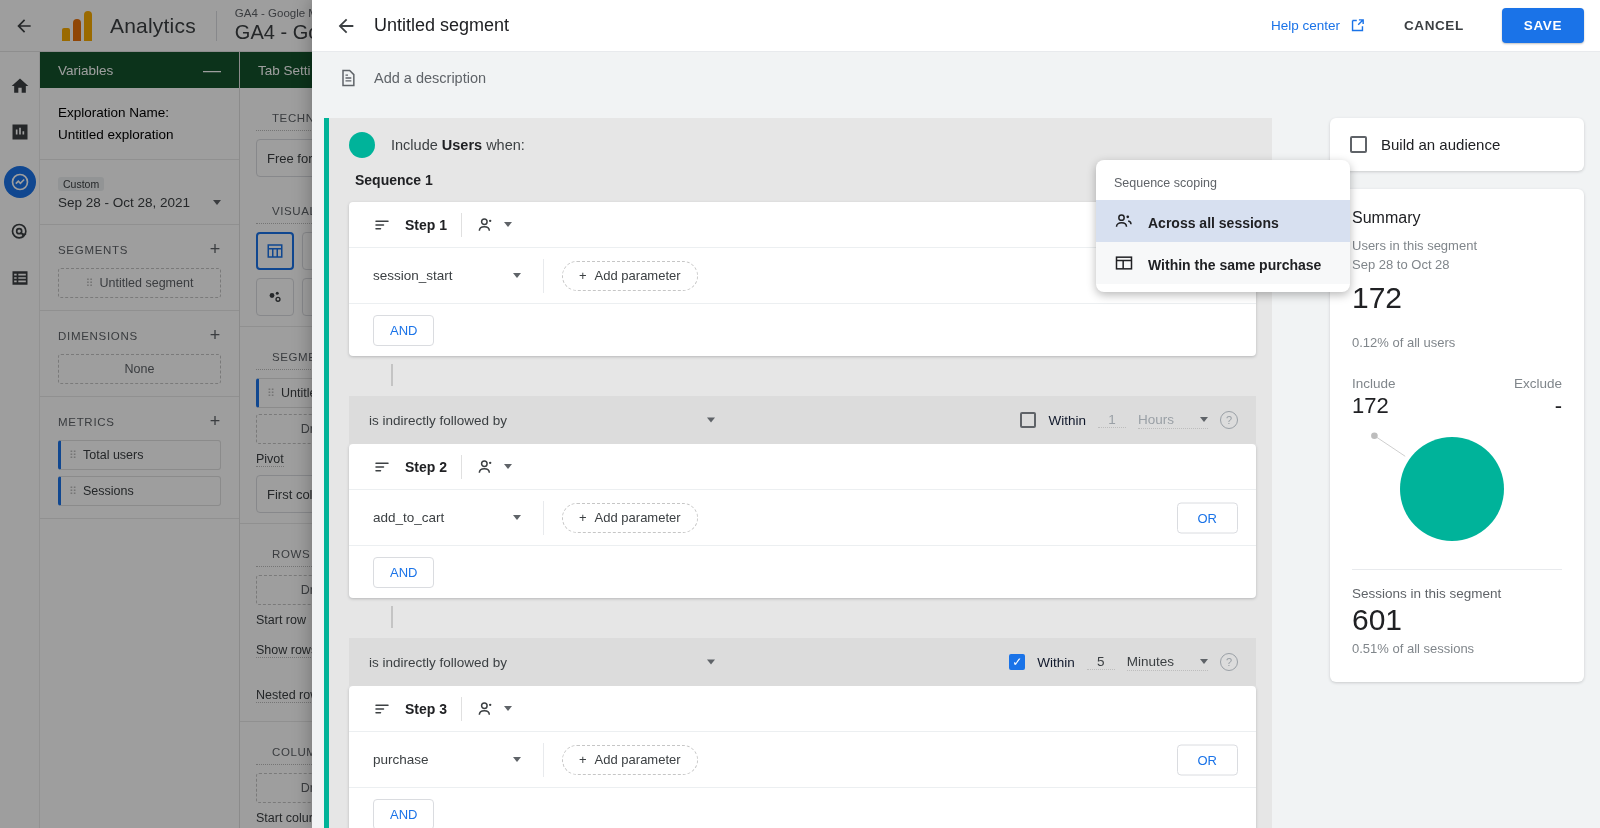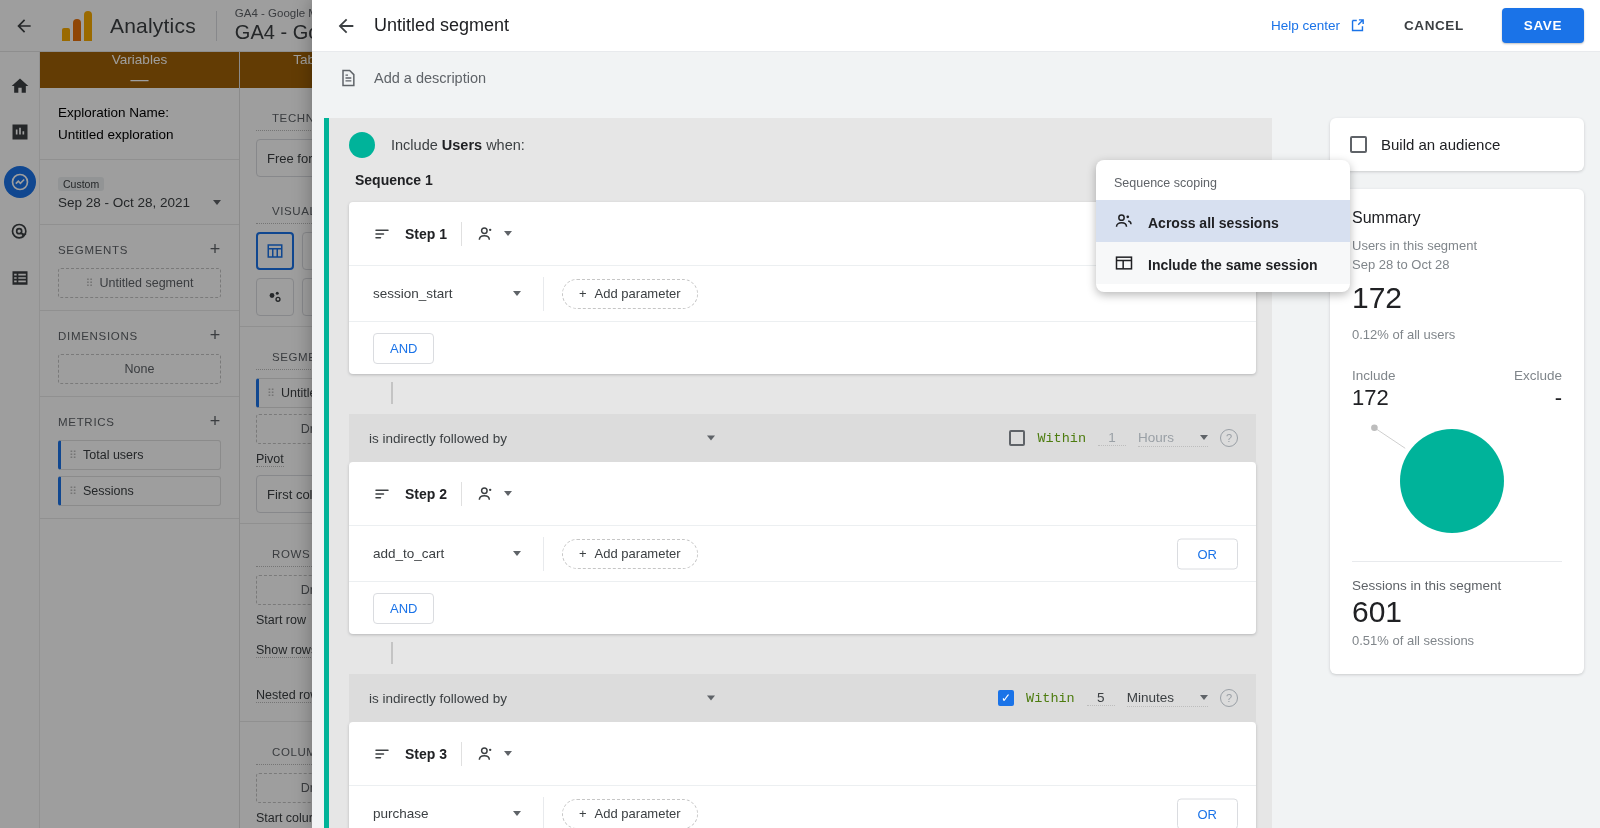--- a/index.html
+++ b/index.html
@@ -44,22 +44,22 @@
 
   .ga-panel-vars {
     position: absolute; top: 52px; left: 40px; width: 200px; bottom: 0;
     background: #fff; border-right: 1px solid #e0e0e0;
   }
   .ga-panel-tab {
     position: absolute; top: 52px; left: 240px; width: 160px; bottom: 0;
     background: #fff; border-right: 1px solid #e0e0e0;
   }
   .panel-head {
-    height: 36px; background: #a16207; color: #fff; display: flex; align-items: center;
-    padding: 0 18px; font-size: 13.5px; justify-content: space-between; flex-direction: column;
+    height: 36px; background: #14532d; color: #fff; display: flex; align-items: center;
+    padding: 0 18px; font-size: 13.5px; justify-content: space-between;
   }
   .panel-head .minus { font-size: 18px; line-height: 1; }
   .vars-block { padding: 14px 18px; border-bottom: 1px solid #e8e8e8; }
   .vars-block .lbl { font-size: 13.5px; color: #000000; line-height: 1.6; }
   .chip-custom {
     display:inline-block; font-size: 10.5px; color:#3c4043; background:#eceff1;
     border-radius: 3px; padding: 1px 5px; margin-bottom: 4px;
   }
   .row-sel { display:flex; align-items:center; justify-content: space-between; font-size: 13.5px; color:#3c4043;}
   .sec-title {
@@ -119,21 +119,21 @@
   .inc-row { display:flex; align-items:center; gap:16px; padding: 14px 0 0 20px;}
   .inc-dot { width:26px; height:26px; border-radius:50%; background:#00b39a; }
   .inc-text { font-size:14.5px; color:#3c4043; }
   .inc-text b { color:#202124; font-weight:bold;}
   .seq-label { font-size:14px; font-weight:bold; color:#202124; padding: 14px 0 0 26px;}
 
   .step-card {
     margin: 14px 16px 0 20px; background:#fff; border-radius:4px;
     box-shadow: 0 1px 3px rgba(60,64,67,.28); overflow:hidden;
   }
-  .step-head { height:64px; display:flex; align-items:center; padding-left:24px; gap:14px; border-bottom:1px solid #eceff1;}
+  .step-head { height:46px; display:flex; align-items:center; padding-left:24px; gap:14px; border-bottom:1px solid #eceff1;}
   .step-head .stname { font-size:14px; font-weight:bold; color:#202124; }
   .vdiv { width:1px; height:24px; background:#e0e0e0; }
   .step-scope { display:flex; align-items:center; gap:8px; color:#3c4043; }
   .caret { width:0;height:0;border-left:4px solid transparent;border-right:4px solid transparent;border-top:5px solid #5f6368;}
   .step-cond { height:56px; display:flex; align-items:center; padding-left:24px; border-bottom:1px solid #eceff1; position:relative;}
   .ev-name { font-size:13.5px; color:#3c4043; width:140px; }
   .ev-caret { margin-right: 22px; }
   .sep-v { width:1px; height:34px; background:#e8eaed; margin-right:18px; }
   .add-param {
     border:1px dashed #c6c6c6; border-radius:18px; height:30px; padding: 0 16px;
@@ -150,37 +150,37 @@
   .tick { width:2px; height:22px; background:#c4c4c4; margin: 8px 0 0 62px;}
   .conn-row {
     margin: 10px 16px 0 20px; height:48px; background:#dcdcdc; display:flex; align-items:center;
     padding-left:20px; position:relative;
   }
   .conn-sel { font-size:13.5px; color:#3c4043; }
   .conn-caret { position:absolute; left:358px; top:50%; transform:translateY(-50%); }
   .conn-right { position:absolute; right:18px; display:flex; align-items:center; gap:12px;}
   .cbox { width:16px; height:16px; border:2px solid #5f6368; border-radius:2px; background:transparent;}
   .cbox.on { background:#1a73e8; border-color:#1a73e8; display:flex;align-items:center;justify-content:center;color:#fff;font-size:12px;}
-  .conn-lbl { font-size:13.5px; color:#4d7c0f;font-family:Liberation Mono, monospace; }
+  .conn-lbl { font-size:13.5px; color:#0f172a; }
   .num-in { font-size:13.5px; color:#9aa0a6; width:28px; text-align:center; border-bottom:1px dotted #bdbdbd;}
   .num-in.on { color:#3c4043; }
   .unit-sel { font-size:13.5px; color:#9aa0a6; border-bottom:1px dotted #bdbdbd; display:flex;align-items:center;gap:26px;padding-bottom:1px;}
   .unit-sel.on { color:#3c4043; }
   .qmark { width:18px;height:18px;border:1px solid #9aa0a6;border-radius:50%;color:#9aa0a6;font-size:11px;display:flex;align-items:center;justify-content:center;}
 
   
   .right-col { position:absolute; right:16px; top:14px; width:254px; }
   .aud-card { background:#fff; border-radius:6px; box-shadow:0 1px 3px rgba(60,64,67,.22); padding:18px 20px; display:flex;align-items:center;gap:14px;}
   .aud-card .box { width:17px;height:17px;border:2px solid #5f6368;border-radius:2px;}
   .aud-card .lbl { font-size:15px; color:#202124;}
   .sum-card { margin-top:18px; background:#fff; border-radius:6px; box-shadow:0 1px 3px rgba(60,64,67,.22); padding: 20px 22px 26px 22px;}
   .sum-title { font-size:16px; color:#202124; }
   .sum-sub { font-size:13px; color:#80868b; margin-top:10px; line-height:1.45;}
   .sum-big { font-size:30px; color:#202124; margin-top:6px;}
-  .sum-pct { font-size:13px; color:#80868b; margin-top:12px;}
+  .sum-pct { font-size:13px; color:#80868b; margin-top:20px;}
   .ie-row { display:flex; justify-content:space-between; margin-top:26px; }
   .ie-lbl { font-size:13.5px; color:#80868b; }
   .ie-val { font-size:22px; color:#202124; margin-top:2px;}
   .ie-val.right { text-align:right; }
   .bubble-wrap { position:relative; height:140px; margin-top:4px;}
   .bubble { position:absolute; left:48px; top:14px; width:104px;height:104px;border-radius:50%; background:#00b39a;}
   .leader { position:absolute; left:18px; top:6px; width:44px; height:34px;}
   .hr { height:1px; background:#e8eaed; margin: 6px 0 16px 0;}
   .sess-lbl { font-size:13.5px; color:#5f6368; }
   .sess-big { font-size:30px; color:#202124; margin-top:2px;}
@@ -610,17 +610,17 @@
       </span>
       <span>Across all sessions</span>
     </div>
     <div class="dd-item alt">
       <span>
         <svg width="20" height="20" viewBox="0 0 24 24">
             <rect x="3" y="5" width="18" height="14" fill="none" stroke="#202124" stroke-width="1.8"></rect>
             <path stroke="#202124" stroke-width="1.8" d="M3 9h18M11 9v10"></path>
           </svg>
       </span>
-      <span>Include the same session</span>
+      <span>Within the same purchase</span>
     </div>
   </div>
 
 </div>
 
 </body></html>

